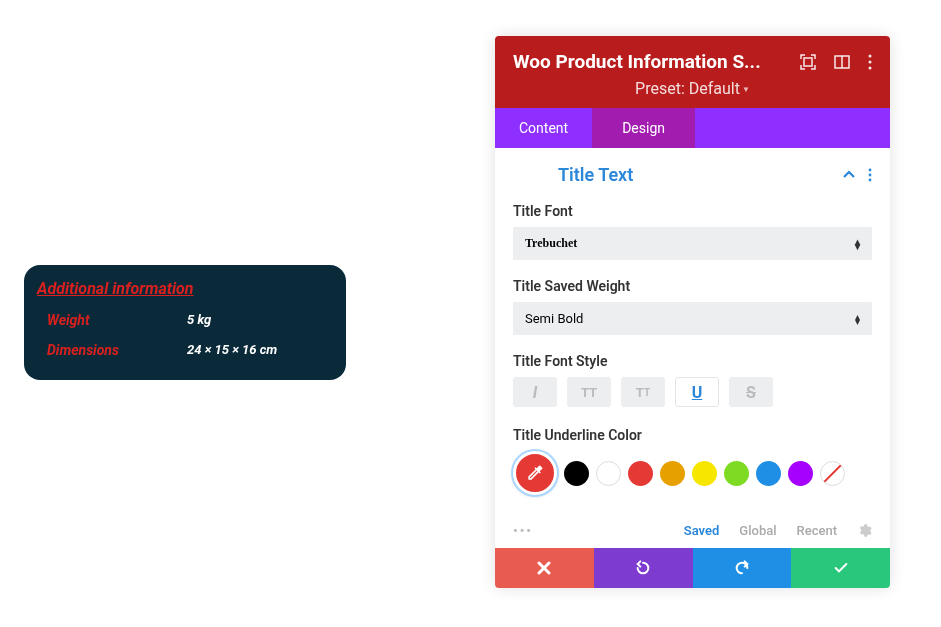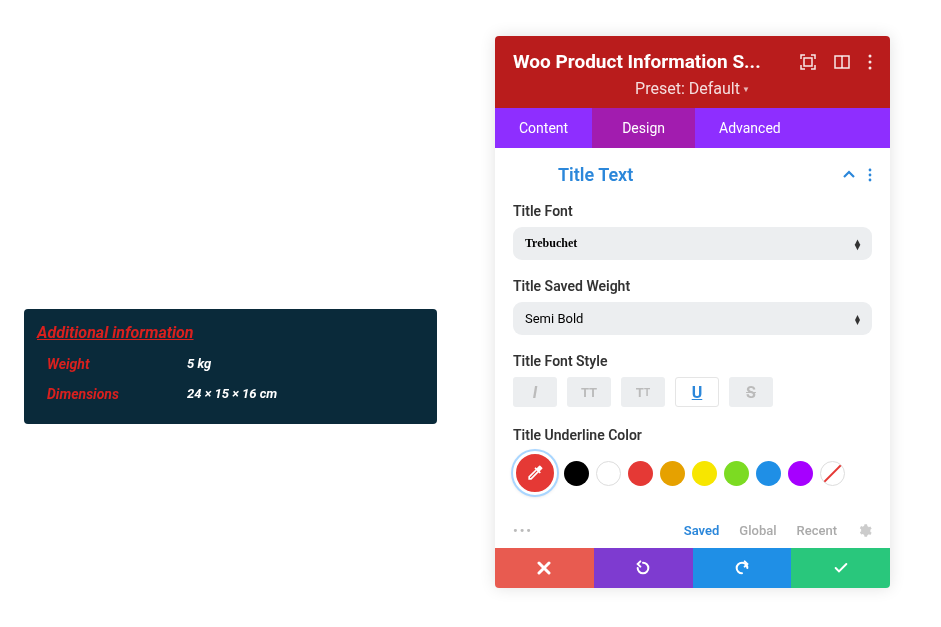--- a/index.html
+++ b/index.html
@@ -9,26 +9,25 @@
     width: 941px;
     height: 627px;
     position: relative;
   }
 
   
   .preview-card {
     position: absolute;
     left: 24px;
     top: 265px;
-    width: 413px;
+    width: 322px;
     background: #0a2a3a;
-    border-radius: 4px;
+    border-radius: 16px;
     padding: 14px 15px 18px;
     color: #fff;
-    margin-top: 44px;
   }
   .preview-title {
     color: #d9201e;
     font-weight: 700;
     font-size: 16px;
     font-style: italic;
     text-decoration: underline;
     text-decoration-color: #d9201e;
     margin-bottom: 14px;
     margin-left: -2px;
@@ -137,21 +136,21 @@
   }
 
   .field-label {
     font-size: 14px;
     font-weight: 600;
     color: #333;
     margin-bottom: 8px;
   }
   .select-box {
     background: #eceef0;
-    border-radius: 9px;
+    border-radius: 1px;
     padding: 9px 12px;
     font-size: 13px;
     display: flex;
     align-items: center;
     justify-content: space-between;
     margin-bottom: 18px;
     cursor: pointer;
   }
   .select-box.serif { font-family: Georgia, serif; font-weight: 600; font-size: 12px; }
   .select-caret {
@@ -297,21 +296,20 @@
             </svg>
         </span>
       </div>
     </div>
     <div class="panel-preset">Preset: Default</div>
   </div>
 
   <div class="panel-tabs">
     <div class="panel-tab">Content</div>
     <div class="panel-tab active">Design</div>
-    <div class="panel-tab">Advanced</div>
   </div>
 
   <div class="panel-body">
     <div class="section-head">
       <div class="section-title">Title Text</div>
       <div class="section-head-right">
         <span>
           <svg width="14" height="14" viewBox="0 0 14 14" fill="none" stroke="currentColor" stroke-width="2.2">
               <path d="M2 9l5-5 5 5"></path>
             </svg>

